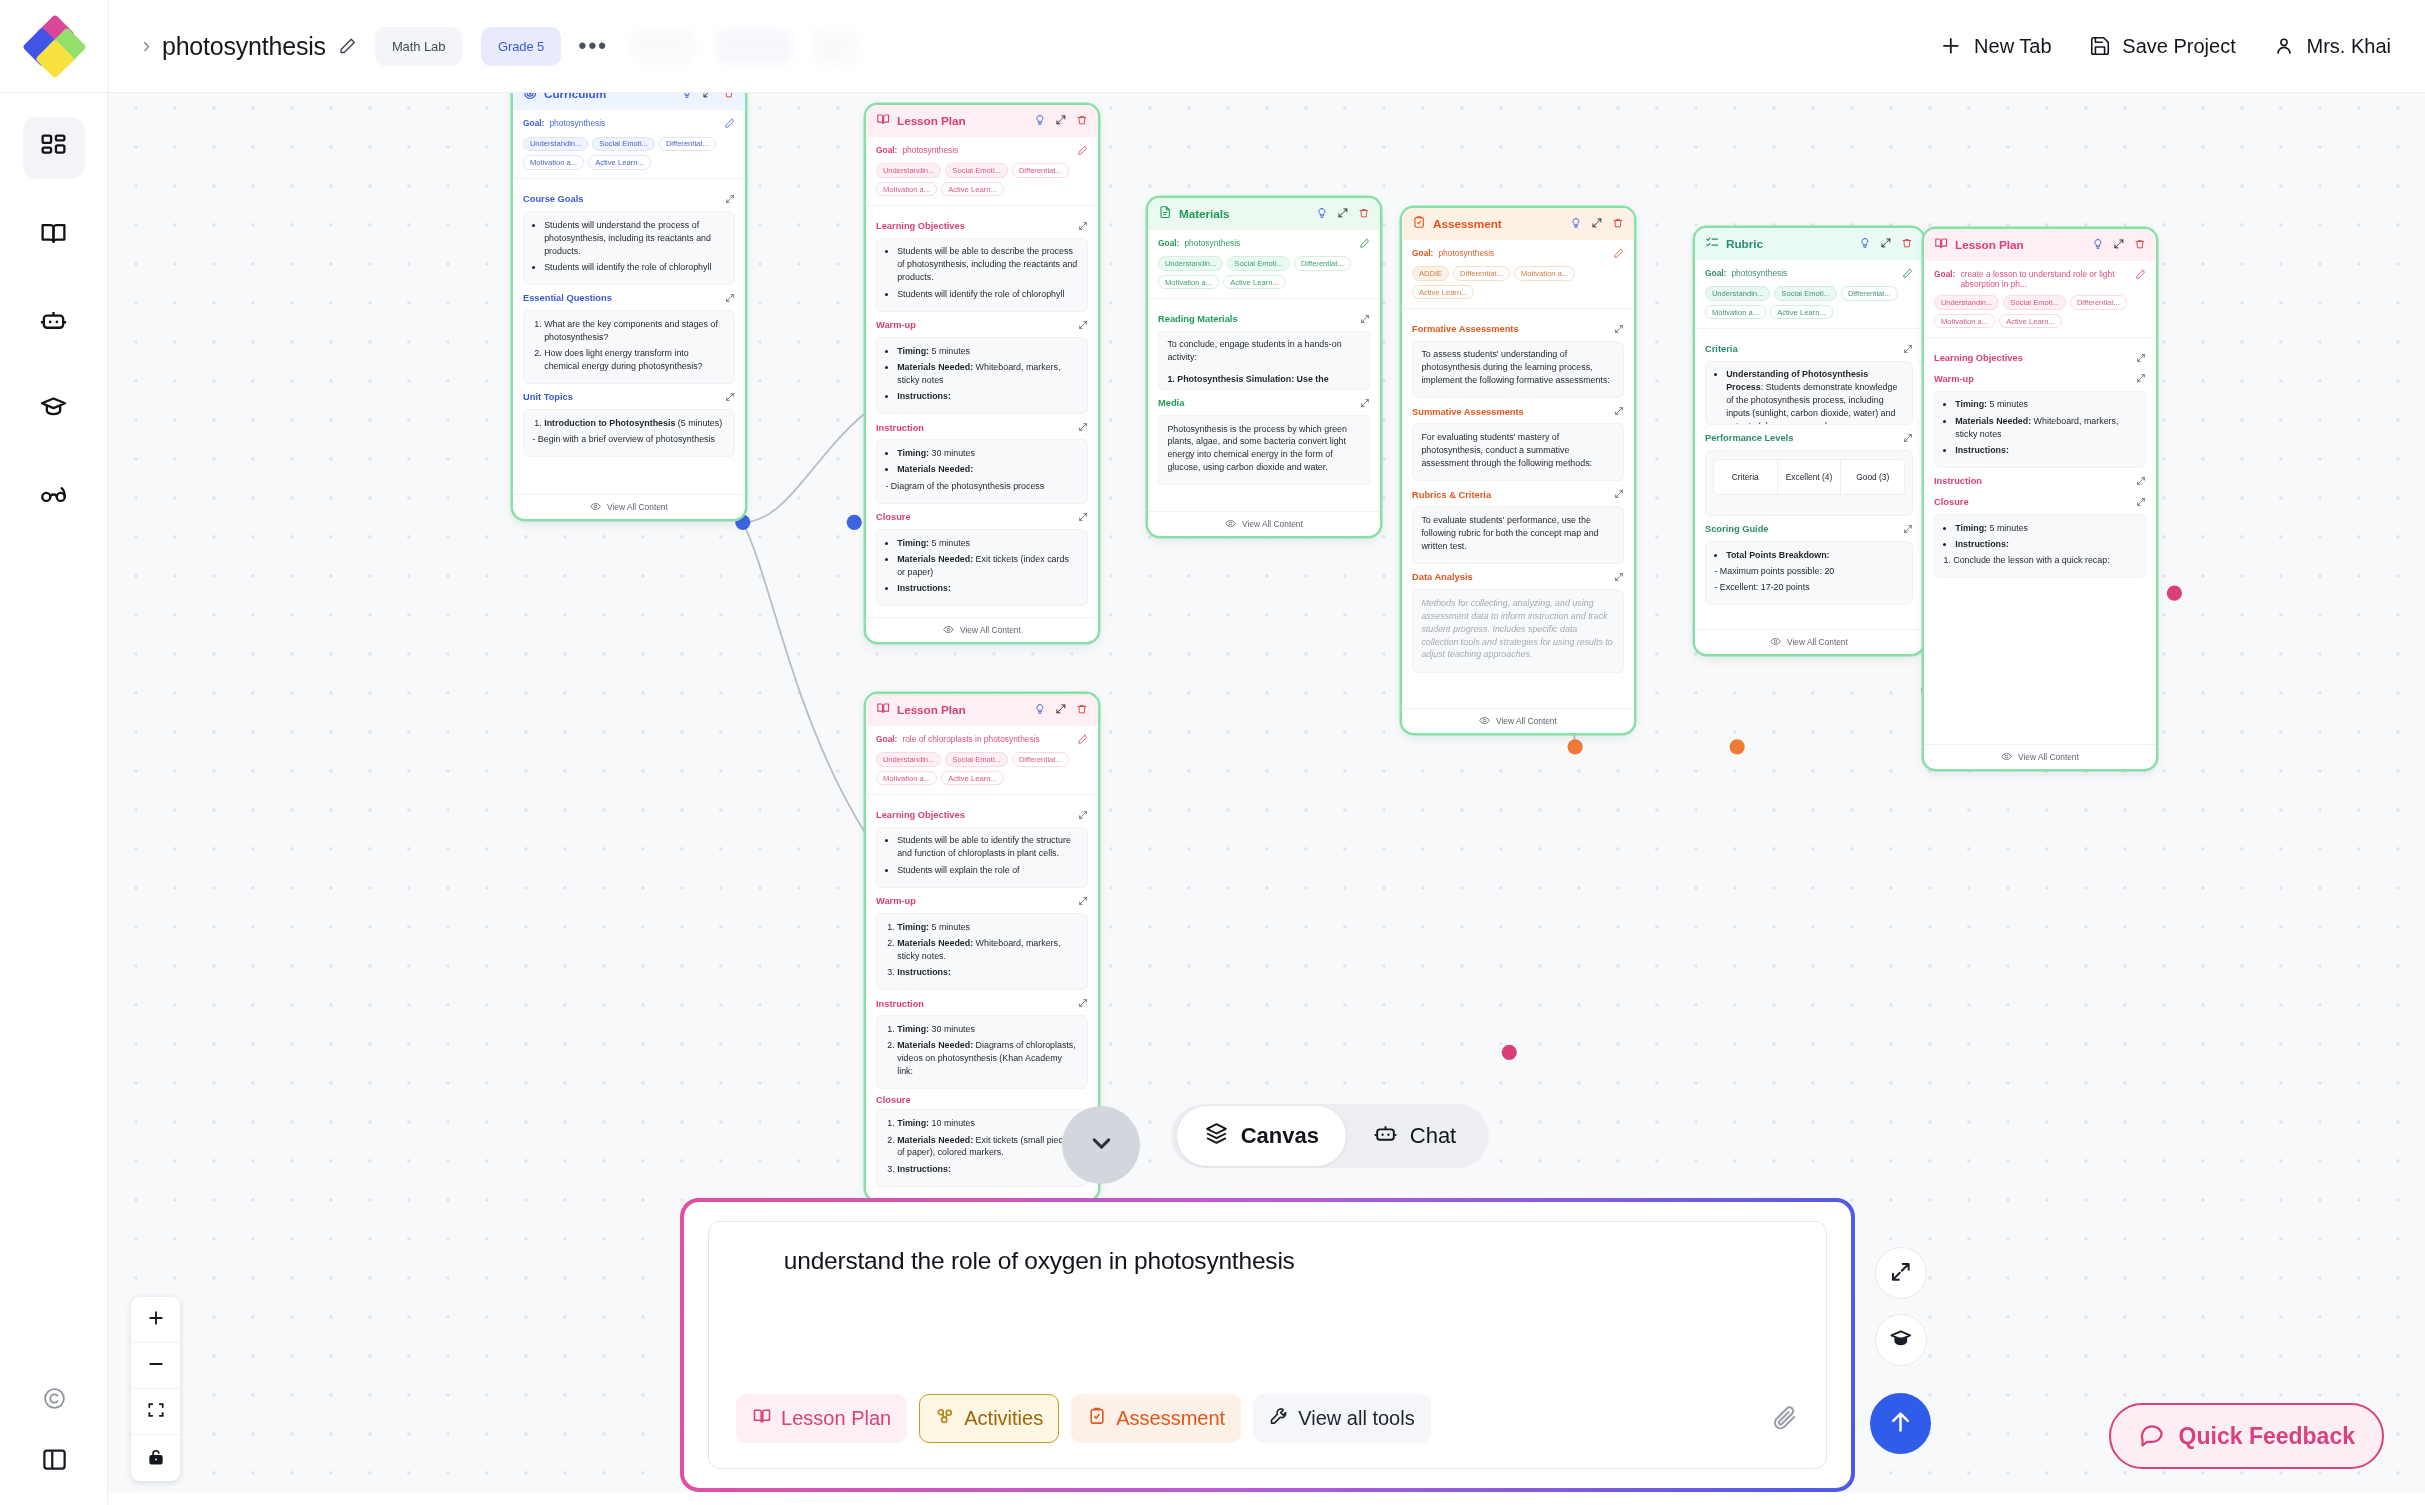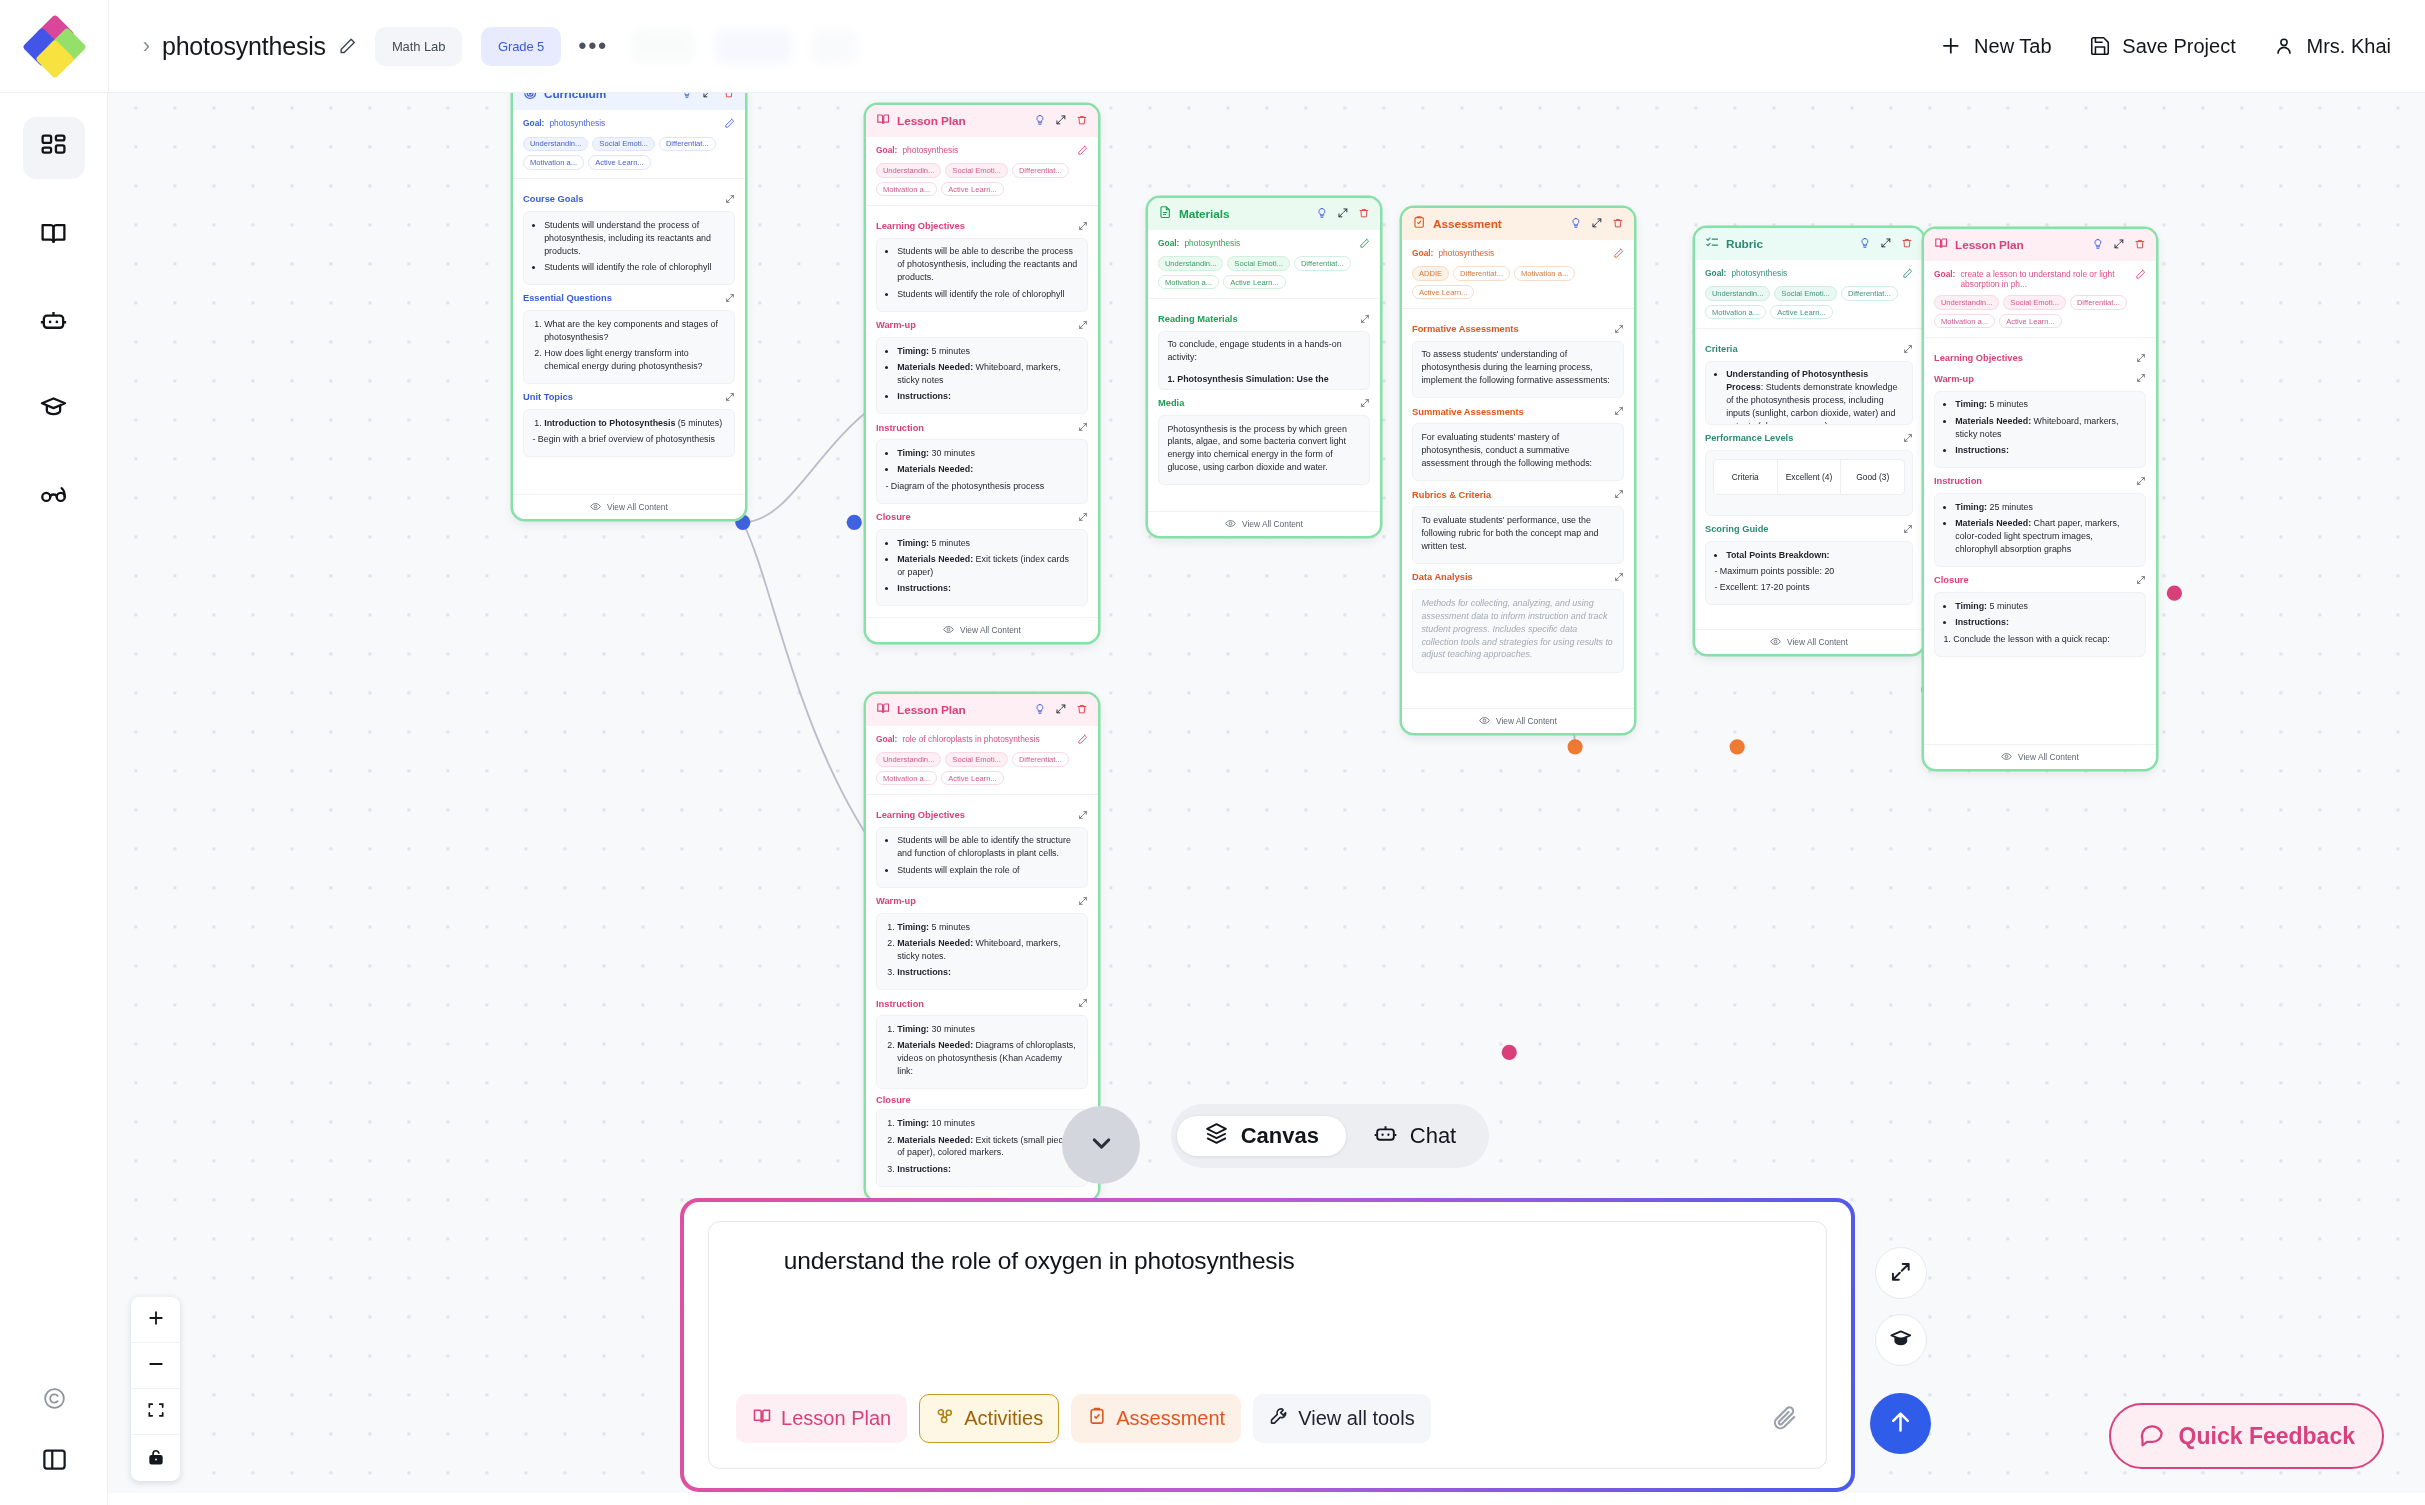--- a/index.html
+++ b/index.html
@@ -136,21 +136,21 @@
     background: #fff; box-shadow: 0 1.7px 6.8px rgba(18,25,40,.13); overflow: hidden; z-index: 45;
   }
   .zoomctl div { height: 46px; display: flex; align-items: center; justify-content: center;
     border-bottom: 0.8px solid #f0f1f4; color: #14171d; }
   .zoomctl div:last-child { border-bottom: none; }
 
   .mode-toggle {
     position: absolute; left: 1171px; top: 1104px; height: 64px; border-radius: 843px;
     background: #eceef2; display: flex; align-items: center; padding: 5.9px; gap: 0; z-index: 46;
   }
-  .mt-item { height: 40px; border-radius: 843px; display: flex; align-items: center; gap: 11.8px;
+  .mt-item { height: 60px; border-radius: 843px; display: flex; align-items: center; gap: 11.8px;
     padding: 0 27px; font-size: 22px; color: #12151b; }
   .mt-item.on { background: #fff; box-shadow: 0 0.8px 3.4px rgba(18,25,40,.10); font-weight: 600; }
 
   .collapse-btn {
     position: absolute; left: 1062px; top: 1106px; width: 78px; height: 78px; border-radius: 843px;
     background: #d3d6dd; display: flex; align-items: center; justify-content: center; z-index: 46; color: #2a2f3a;
   }
 
   
   .prompt {
@@ -810,26 +810,20 @@
           <li><b>Materials Needed:</b><span> Whiteboard, markers, sticky notes</span></li>
           <li><b>Instructions:</b></li>
         </ul>
           </div>
         <div class="sec-hd">
             <span class="sname">Instruction</span>
           <span class="sexp"><svg width="10" height="10" viewBox="0 0 24 24" fill="none" stroke="#2a2f3a" stroke-width="2" stroke-linecap="round">
                 <path d="M14 4h6v6M20 4l-7 7M10 20H4v-6M4 20l7-7"></path>
               </svg></span>
           </div>
-        <div class="sec-body">
-            <ul>
-          <li><b>Timing:</b><span> 25 minutes</span></li>
-          <li><b>Materials Needed:</b><span> Chart paper, markers, color-coded light spectrum images, chlorophyll absorption graphs</span></li>
-        </ul>
-          </div>
         <div class="sec-hd">
             <span class="sname">Closure</span>
           <span class="sexp"><svg width="10" height="10" viewBox="0 0 24 24" fill="none" stroke="#2a2f3a" stroke-width="2" stroke-linecap="round">
                 <path d="M14 4h6v6M20 4l-7 7M10 20H4v-6M4 20l7-7"></path>
               </svg></span>
           </div>
         <div class="sec-body">
           <ul>
             <li><b>Timing:</b><span> 5 minutes</span></li>
             <li><b>Instructions:</b></li>

